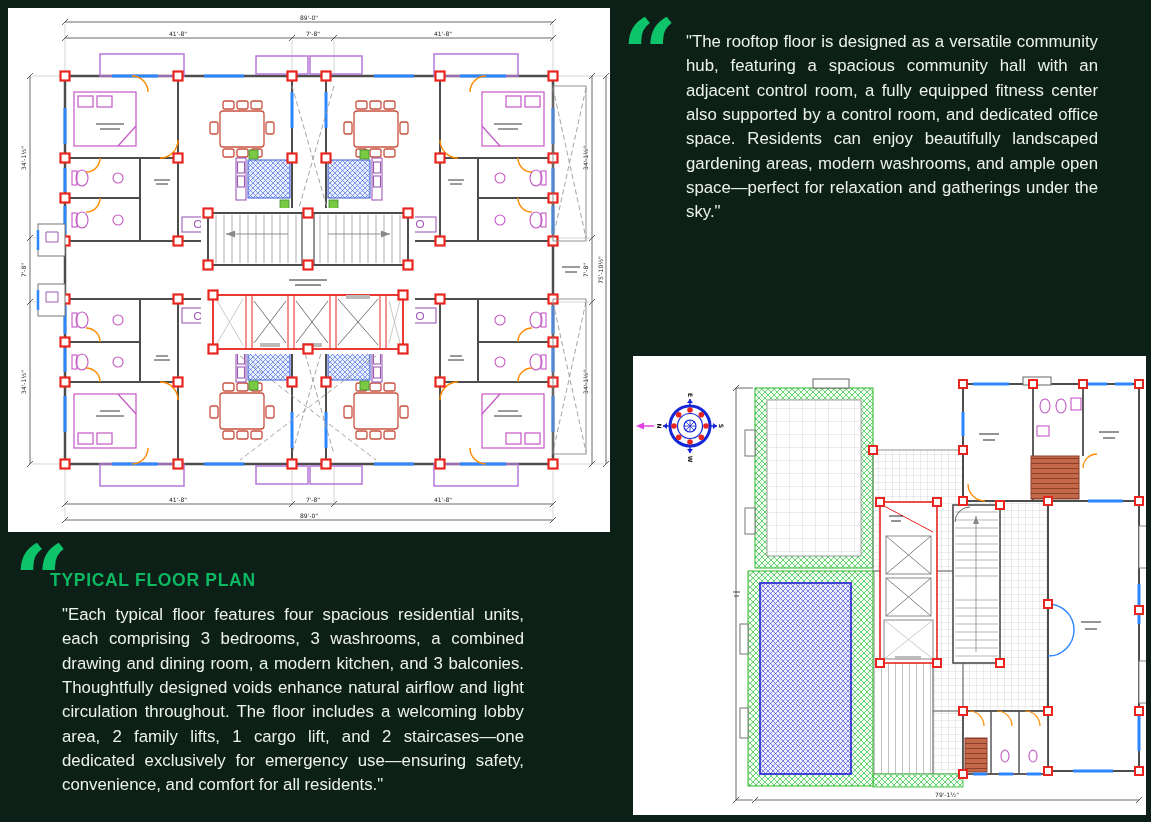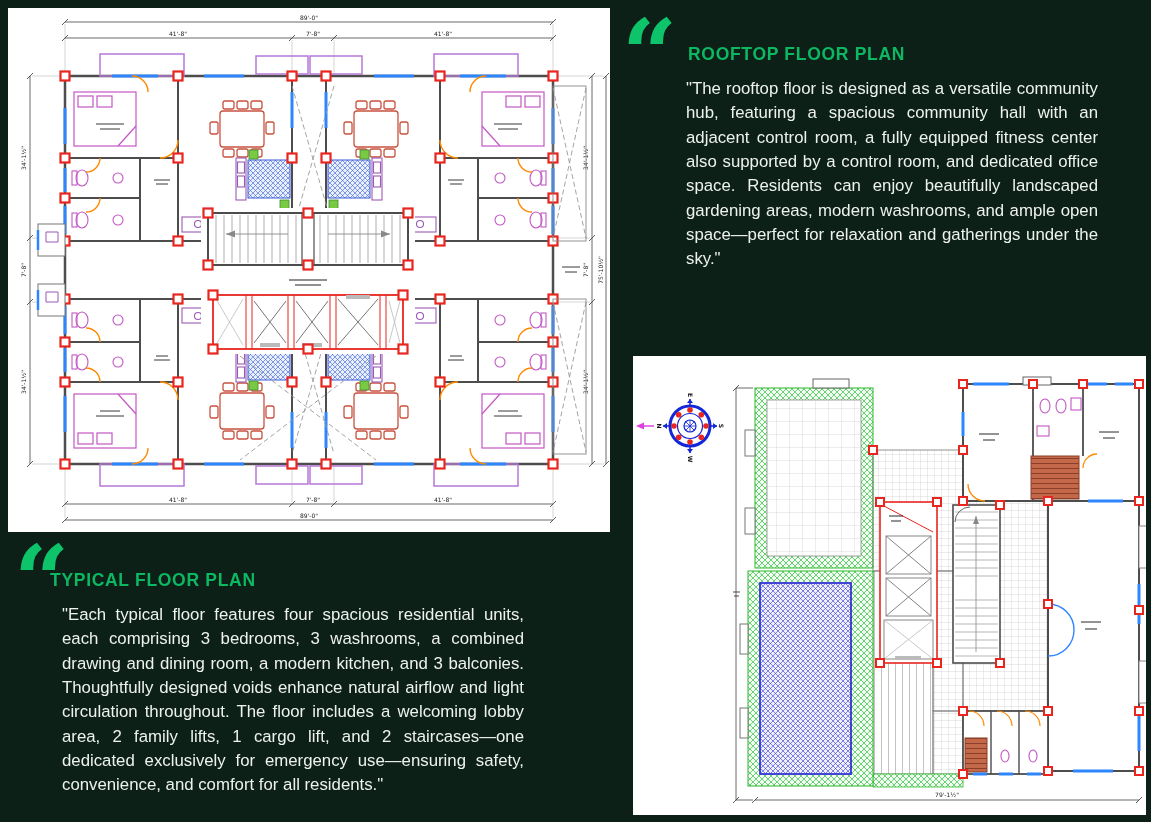--- a/index.html
+++ b/index.html
@@ -182,21 +182,20 @@
       <rect x="200.5" y="336.5" width="9" height="9"></rect>
           <rect x="295.5" y="336.5" width="9" height="9"></rect>
           <rect x="390.5" y="336.5" width="9" height="9"></rect>
     </g>
   </g>
 </svg>
 </div>
 
 <div class="section" id="rooftop-section">
   <div class="quote"><span>“</span></div>
-  <h2 class="sec-title">ROOFTOP FLOOR PLAN</h2>
   <p class="sec-body">"The rooftop floor is designed as a versatile community hub, featuring a spacious community hall with an adjacent control room, a fully equipped fitness center also supported by a control room, and dedicated office space. Residents can enjoy beautifully landscaped gardening areas, modern washrooms, and ample open space—perfect for relaxation and gatherings under the sky."</p>
 </div>
 
 <div class="section" id="typical-section">
   <div class="quote"><span>“</span></div>
   <h2 class="sec-title">TYPICAL FLOOR PLAN</h2>
   <p class="sec-body">"Each typical floor features four spacious residential units, each comprising 3 bedrooms, 3 washrooms, a combined drawing and dining room, a modern kitchen, and 3 balconies. Thoughtfully designed voids enhance natural airflow and light circulation throughout. The floor includes a welcoming lobby area, 2 family lifts, 1 cargo lift, and 2 staircases—one dedicated exclusively for emergency use—ensuring safety, convenience, and comfort for all residents."</p>
 </div>
 
 <div class="panel" id="rooftop-panel">

